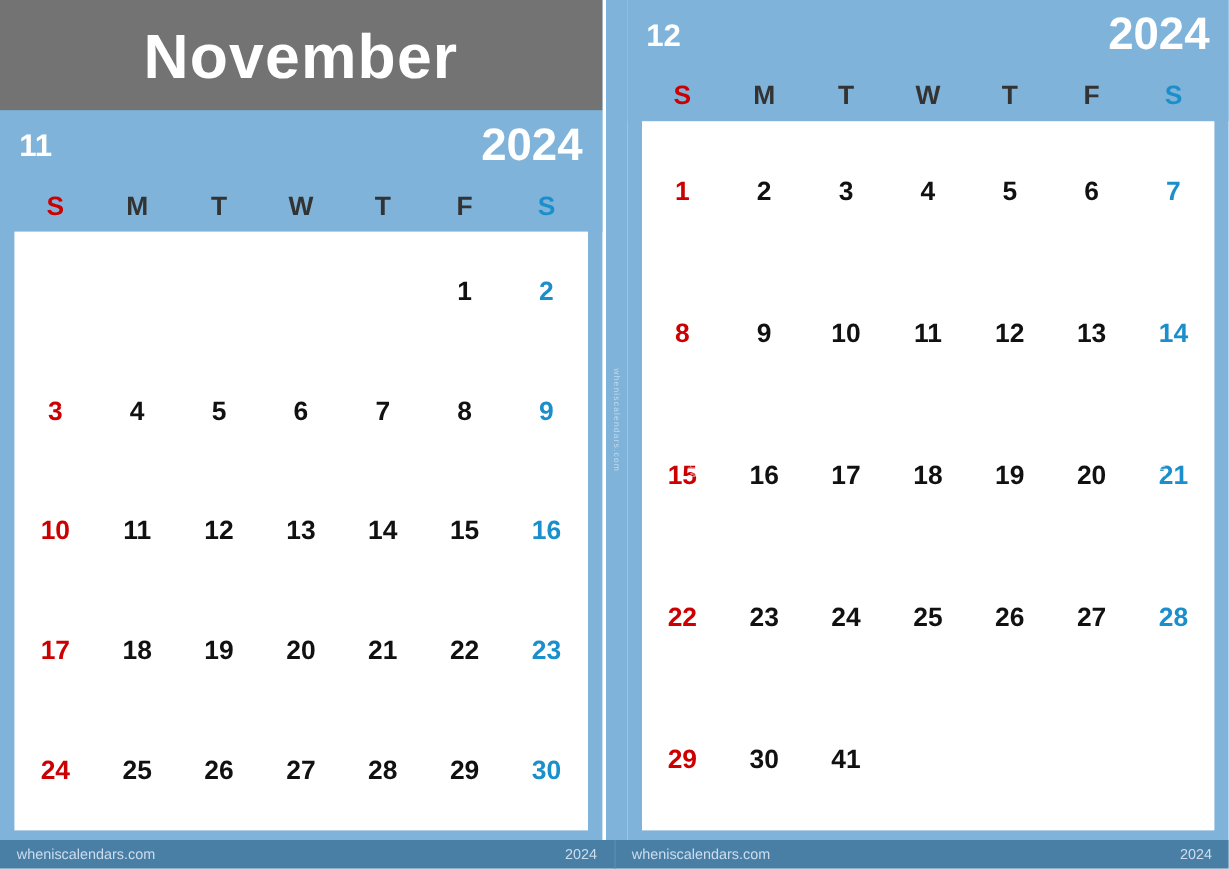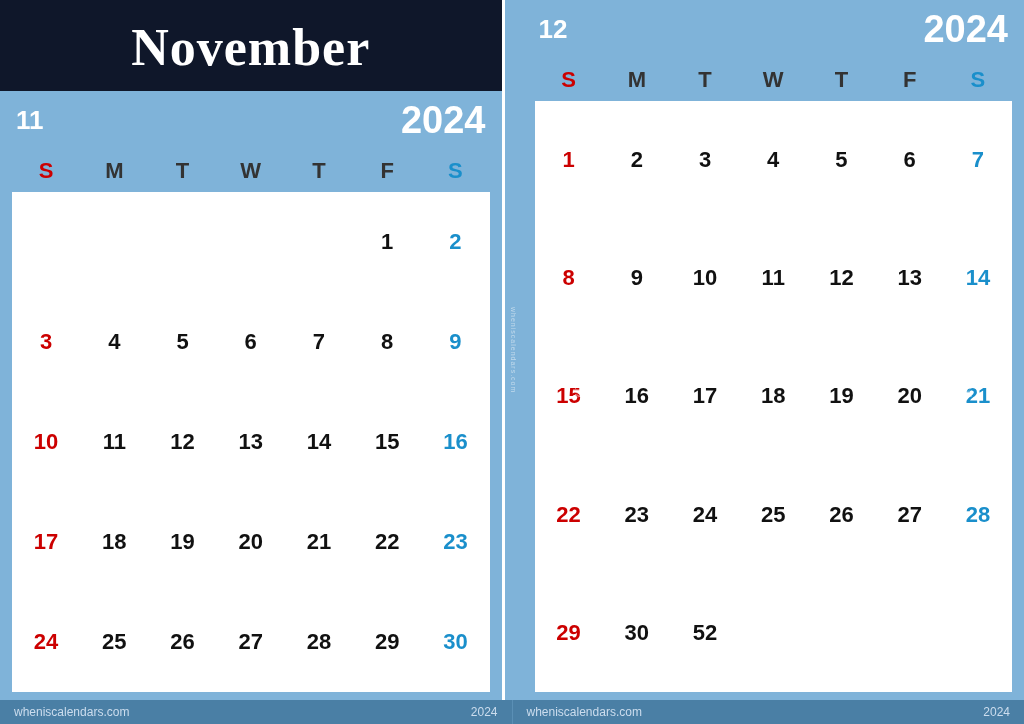--- a/index.html
+++ b/index.html
@@ -25,28 +25,27 @@
       flex-direction: column;
       background: #7fb3d9;
       position: relative;
     }
 
     .calendar:first-child {
       border-right: 3px solid #fff;
     }
 
     .month-header {
-      background: #0f172a;
+      background: #737373;
       text-align: center;
       padding: 18px 0 14px;
       color: #fff;
       font-size: 52px;
       font-weight: bold;
       letter-spacing: 1px;
-      font-family: Liberation Serif, serif;
     }
 
     .month-number-year-row {
       background: #7fb3d9;
       display: flex;
       justify-content: space-between;
       align-items: center;
       padding: 8px 16px;
       color: #fff;
       font-size: 30px;
@@ -264,21 +263,21 @@
         <div class="day-cell saturday">21</div>
         <div class="day-cell sunday">22</div>
         <div class="day-cell weekday">23</div>
         <div class="day-cell weekday">24</div>
         <div class="day-cell weekday">25</div>
         <div class="day-cell weekday">26</div>
         <div class="day-cell weekday">27</div>
         <div class="day-cell saturday">28</div>
         <div class="day-cell sunday">29</div>
         <div class="day-cell weekday">30</div>
-        <div class="day-cell weekday">52</div>
+        <div class="day-cell weekday">41</div>
         <div class="day-cell empty"></div>
         <div class="day-cell empty"></div>
         <div class="day-cell empty"></div>
         <div class="day-cell empty"></div>
       </div>
     <div class="watermark-left">wheniscalendars.com</div>
     <div class="watermark-right">wheniscalendars.com</div>
   </div>
 </div>
 

